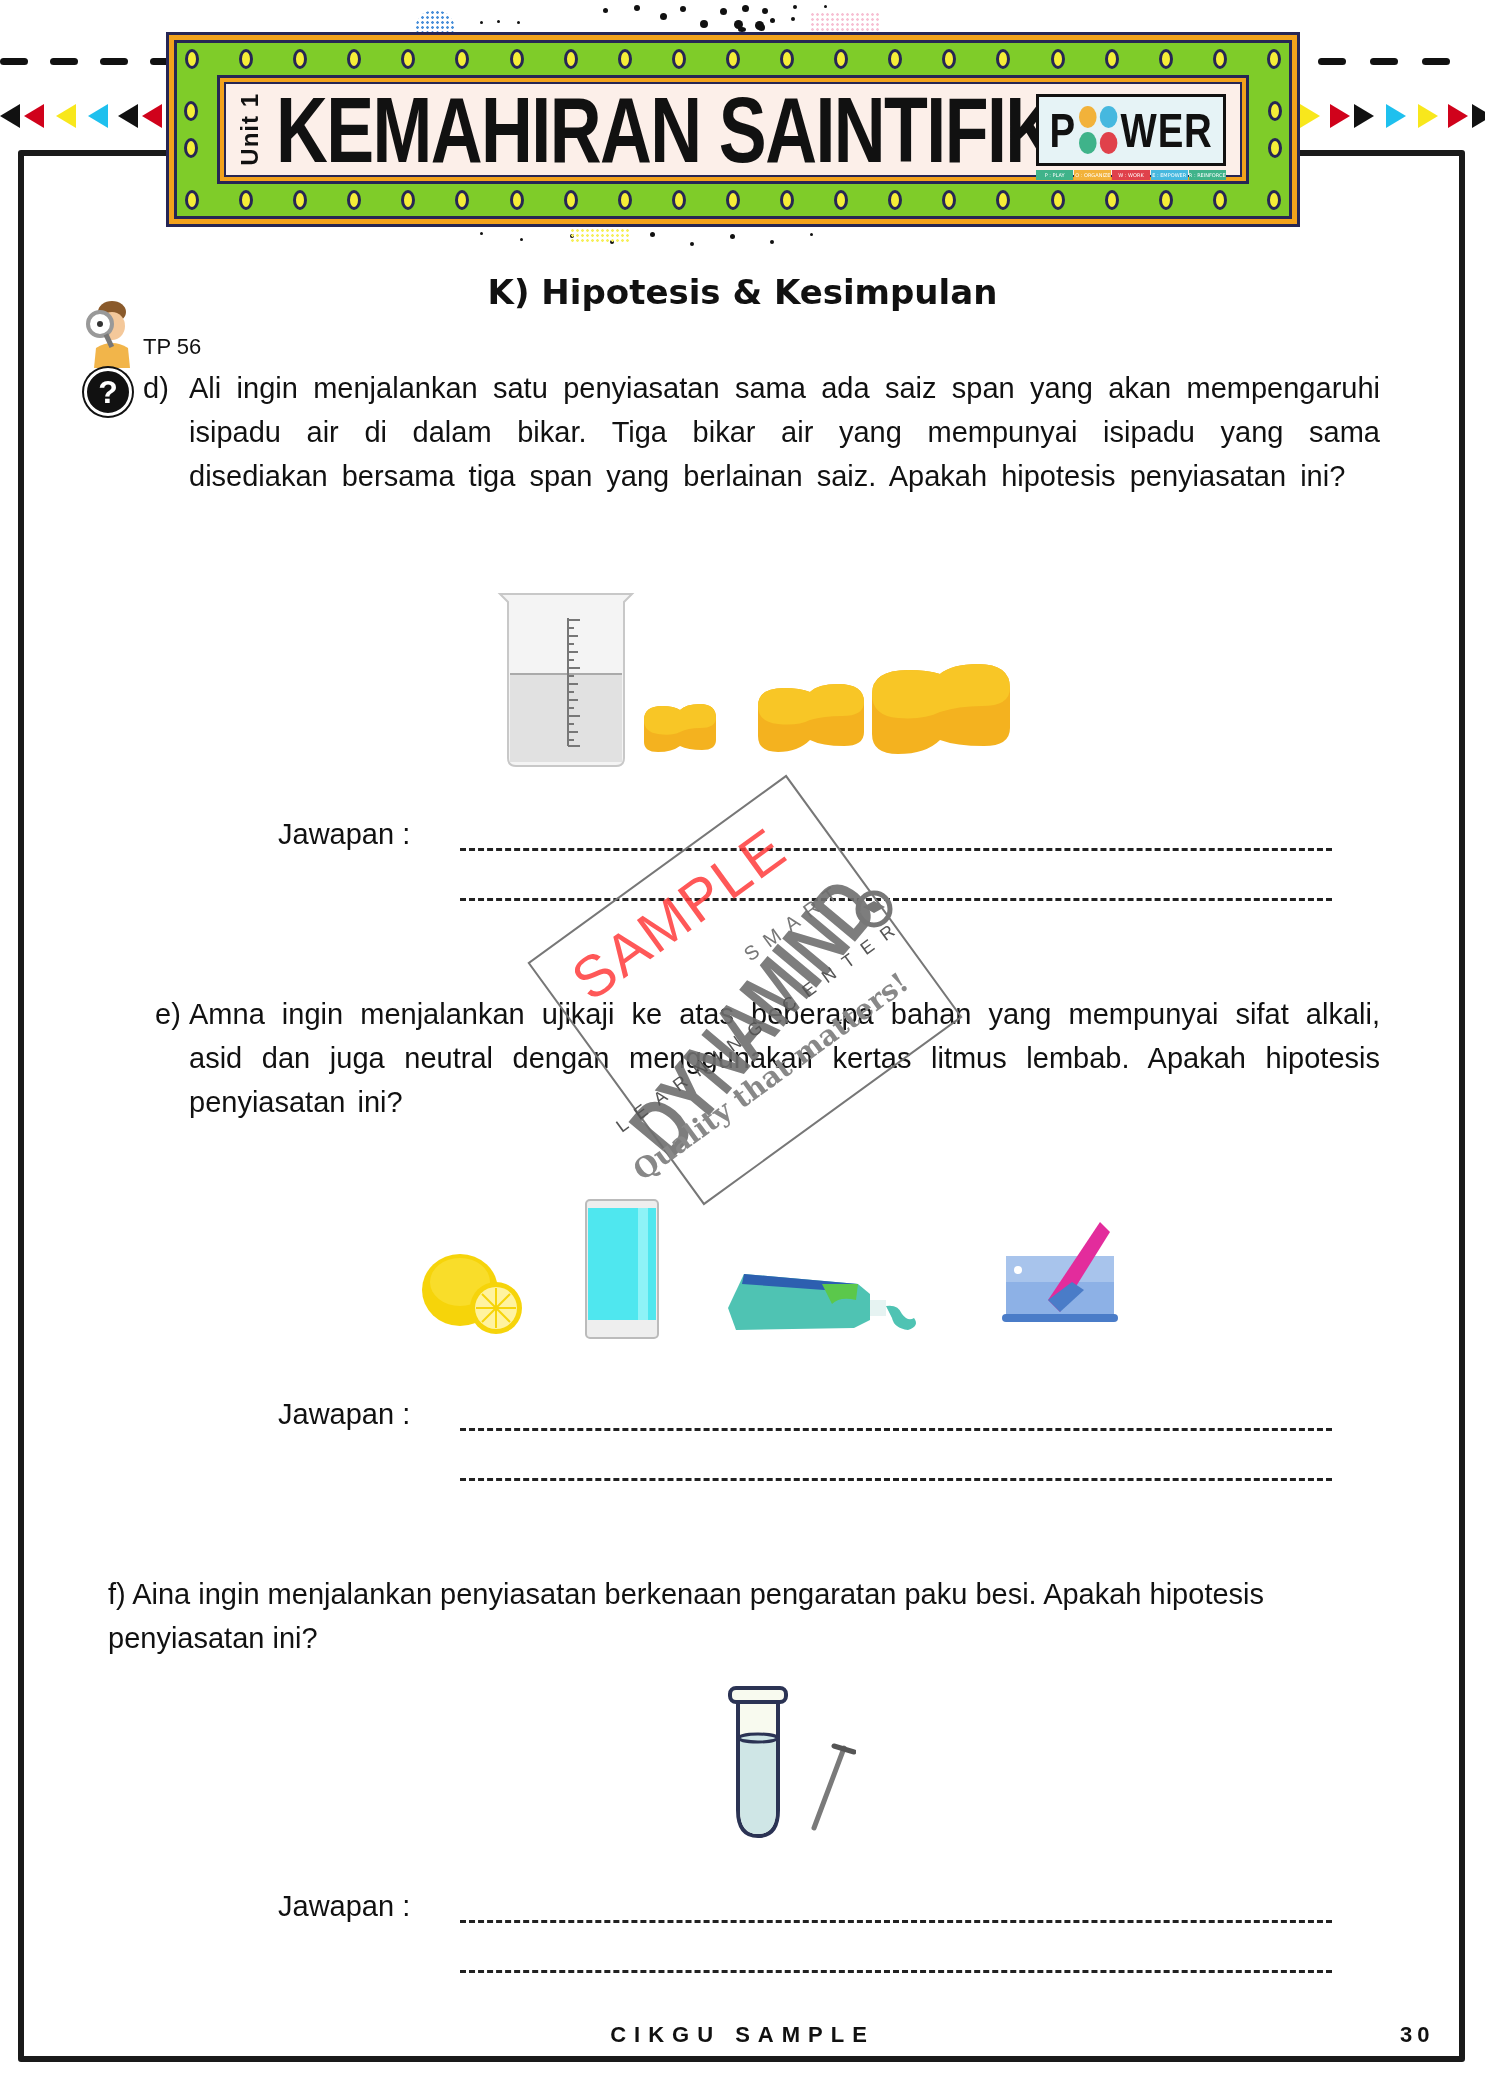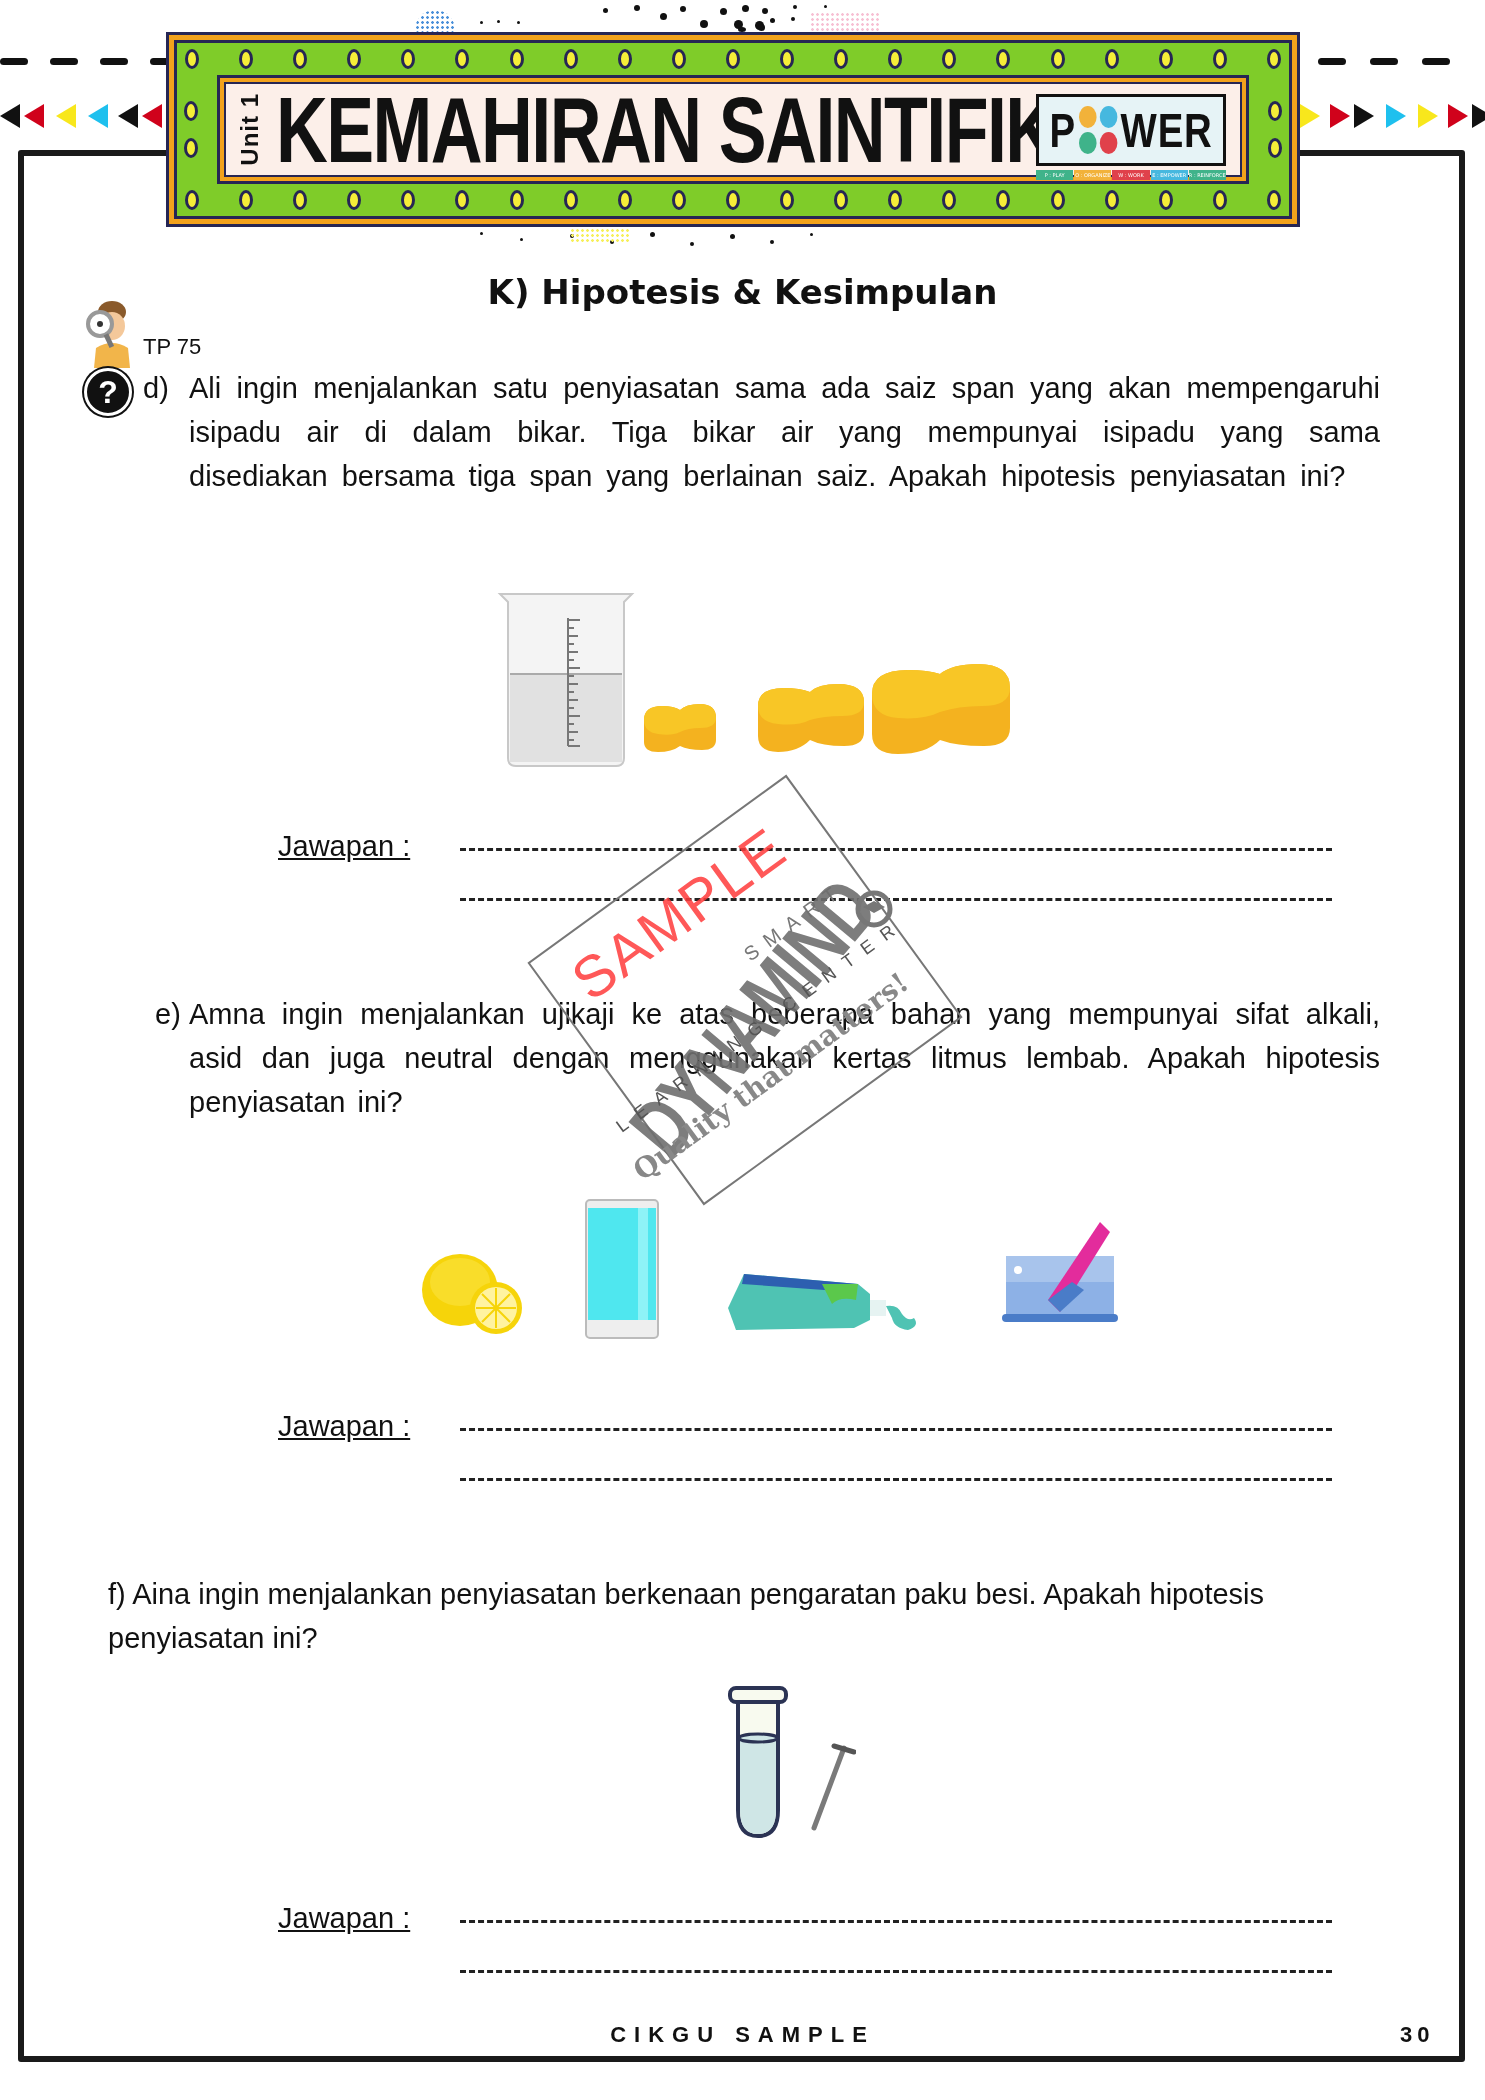--- a/index.html
+++ b/index.html
@@ -74,21 +74,21 @@
   .q-d { left: 143px; top: 366px; width: 1237px; }
   .q-d .num { left: 0; }
   .q-d .body { margin-left: 46px; width: 1191px; }
   .q-e { left: 155px; top: 992px; width: 1225px; }
   .q-e .num { left: 0; }
   .q-e .body { margin-left: 34px; width: 1191px; }
   .q-f { left: 108px; top: 1572px; width: 1250px; }
   .q-f .body { margin-left: 0; width: 1250px; }
 
   .answer { position: absolute; left: 278px; width: 1060px; }
-  .answer .label { position: absolute; left: 0; top: 12px; font-family: "Liberation Sans", sans-serif; font-size: 29px; text-decoration: underline; }
+  .answer .label { position: absolute; left: 0; top: 0; font-family: "Liberation Sans", sans-serif; font-size: 29px; }
   .answer .line { position: absolute; left: 182px; width: 872px; height: 0; border-top: 3px dashed #222; }
   .answer .line.l1 { top: 30px; }
   .answer .line.l2 { top: 80px; }
 
   
   .fig { position: absolute; }
 
   
   .watermark { position: absolute; left: 545px; top: 800px; width: 420px; height: 390px; pointer-events: none; }
 
@@ -259,21 +259,21 @@
 <div class="section-title">K) Hipotesis &amp; Kesimpulan</div>
 
 <svg class="mascot" viewBox="0 0 55 70">
   <ellipse cx="32" cy="14" rx="14" ry="11" fill="#8a5a2b"></ellipse>
   <ellipse cx="32" cy="28" rx="13" ry="14" fill="#f4c89a"></ellipse>
   <path d="M16 50 Q32 40 48 50 L50 70 L14 70 Z" fill="#f2b54a"></path>
   <circle cx="20" cy="26" r="12" fill="#fff" stroke="#999" stroke-width="4"></circle>
   <circle cx="20" cy="26" r="3" fill="#333"></circle>
   <rect x="26" y="36" width="5" height="14" fill="#777" transform="rotate(-25 28 42)"></rect>
 </svg>
-<div class="tp">TP 75</div>
+<div class="tp">TP 56</div>
 <div class="qmark">?</div>
 
 <div class="q q-d">
   <span class="num">d)</span>
   <div class="body" style="word-spacing:6px;">Ali ingin menjalankan satu penyiasatan sama ada saiz span yang akan mempengaruhi isipadu air di dalam bikar. Tiga bikar air yang mempunyai isipadu yang sama disediakan bersama tiga span yang berlainan saiz. Apakah hipotesis penyiasatan ini?</div>
 </div>
 
 <div class="fig" style="left:496px;top:590px;width:140px;height:180px;">
   <svg viewBox="0 0 140 180" width="140" height="180">
     <path d="M4 4 L136 4 L128 12 L128 168 Q128 176 120 176 L20 176 Q12 176 12 168 L12 12 Z" fill="#f4f4f4" stroke="#c8c8c8" stroke-width="2"></path>

